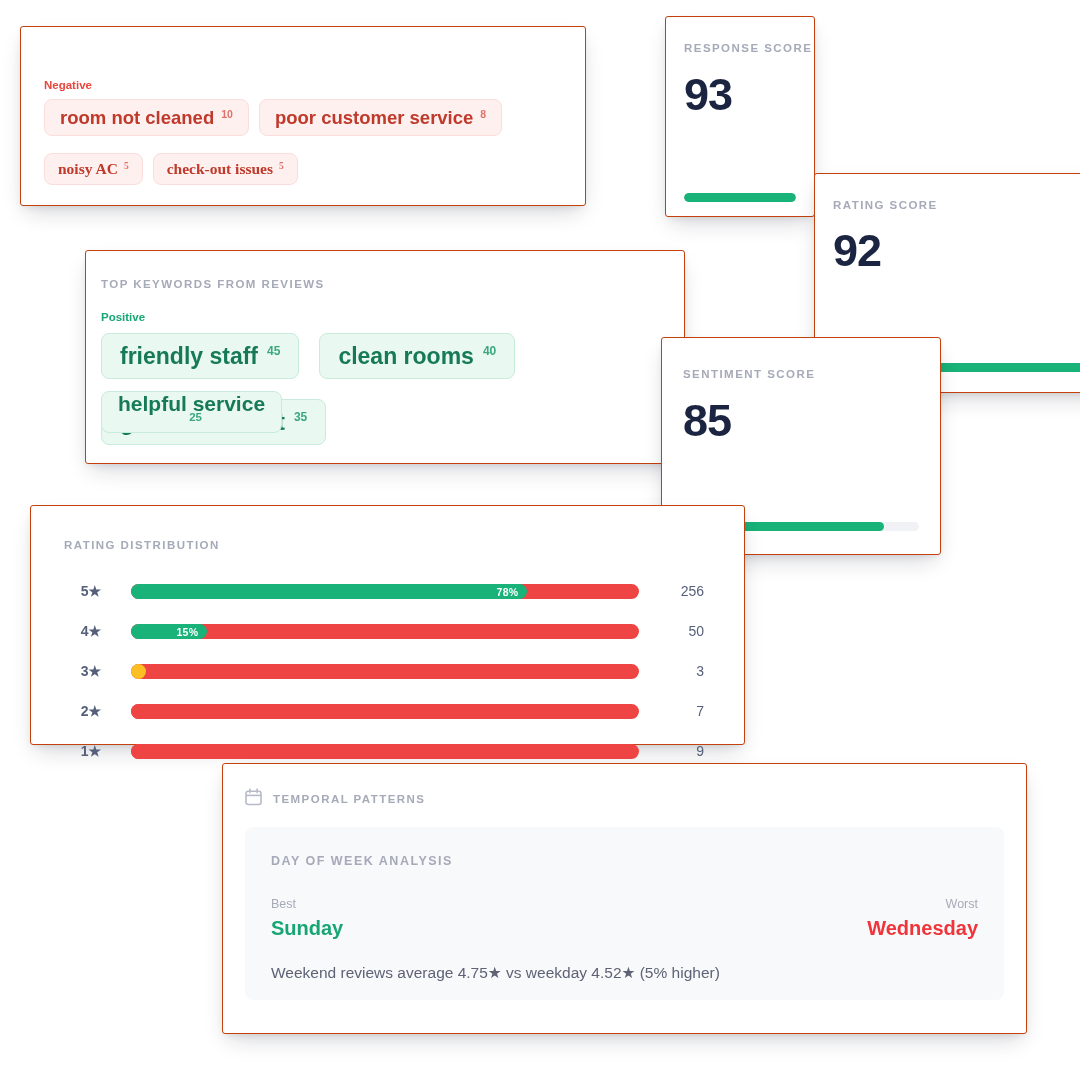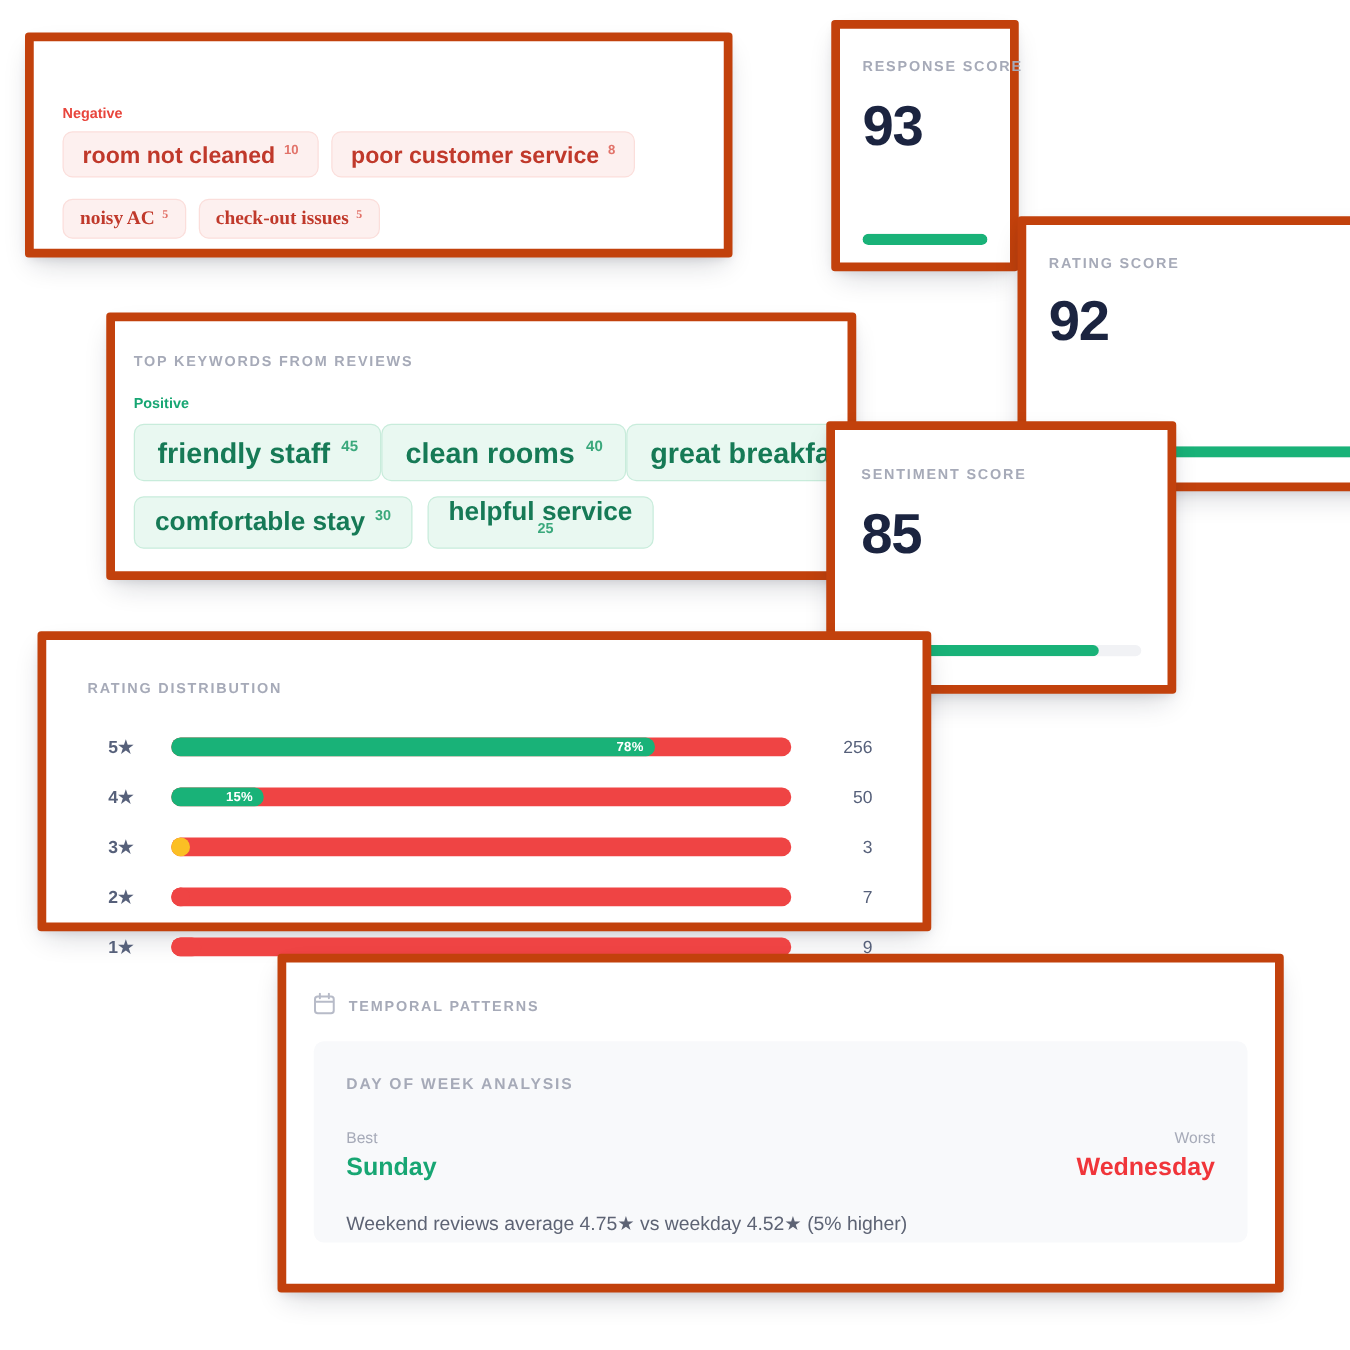--- a/index.html
+++ b/index.html
@@ -20,21 +20,21 @@
     position: absolute;
     inset: 0;
     width: 1080px;
     height: 1080px;
   }
 
   
   .card {
     position: absolute;
     background: #ffffff;
-    border: 7px solid #c2410c;
+    border: 1px solid #c2410c;
     border-radius: 3px;
     box-shadow: 0 10px 22px -6px rgba(18, 25, 45, 0.20),
                 0 3px 8px -3px rgba(18, 25, 45, 0.13);
     box-sizing: border-box;
   }
 
   .card-title {
     font-size: 11.5px;
     font-weight: bold;
     letter-spacing: 1.45px;
@@ -254,40 +254,36 @@
     <div class="score-track" style="left:18px; right:18px; bottom:14px;">
       <div class="score-fill" style="width:100%;"></div>
     </div>
   </div>
 
   <div class="card kw-card" style="left:85px; top:250px; width:600px; height:214px;">
     <div class="card-title" style="position:absolute; left:15px; top:27px;">TOP KEYWORDS FROM REVIEWS</div>
 
     <div class="kw-sublabel pos" style="position:absolute; left:15px; top:60px;">Positive</div>
 
-    <div class="pill-row" style="position:absolute; left:15px; top:82px; width:620px; gap:0;">
+    <div class="pill-row" style="position:absolute; left:15px; top:82px; width:620px; gap:20px;">
       <div class="pill pos" style="height:46px; padding:0 18px; align-items:center;">
         <span class="pill-text" style="font-size:23px;">friendly staff</span>
         <span class="pill-count" style="font-size:12px; margin-left:9px; position:relative; top:-5px;">45</span>
       </div>
       <div class="pill pos" style="height:46px; padding:0 18px; align-items:center;">
         <span class="pill-text" style="font-size:23px;">clean rooms</span>
         <span class="pill-count" style="font-size:12px; margin-left:9px; position:relative; top:-5px;">40</span>
       </div>
       <div class="pill pos" style="height:46px; padding:0 18px; align-items:center;">
         <span class="pill-text" style="font-size:23px;">great breakfast</span>
         <span class="pill-count" style="font-size:12px; margin-left:9px; position:relative; top:-5px;">35</span>
       </div>
     </div>
 
     <div class="pill-row" style="position:absolute; left:15px; top:140px; width:570px; gap:12px;">
-      <div class="pill pos" style="height:42px; padding:0 16px; align-items:center;">
-        <span class="pill-text" style="font-size:21px;">comfortable stay</span>
-        <span class="pill-count" style="font-size:11.5px; margin-left:8px; position:relative; top:-5px;">30</span>
-      </div>
       <div class="pill pos" style="height:42px; padding:0 16px; align-items:center;flex-direction:column;">
         <span class="pill-text" style="font-size:21px;">helpful service</span>
         <span class="pill-count" style="font-size:11.5px; margin-left:8px; position:relative; top:-5px;">25</span>
       </div>
     </div>
   </div>
 
   <div class="card" style="left:814px; top:173px; width:300px; height:220px;">
     <div class="card-title" style="position:absolute; left:18px; top:25px;">RATING SCORE</div>
     <div class="score-value" style="position:absolute; left:18px; top:54px;">92</div>

